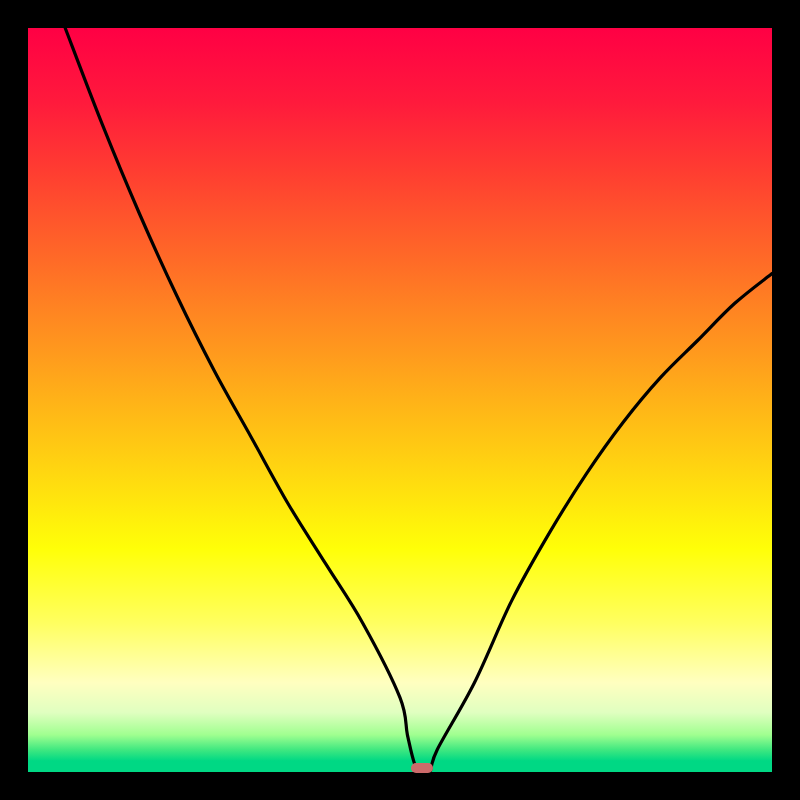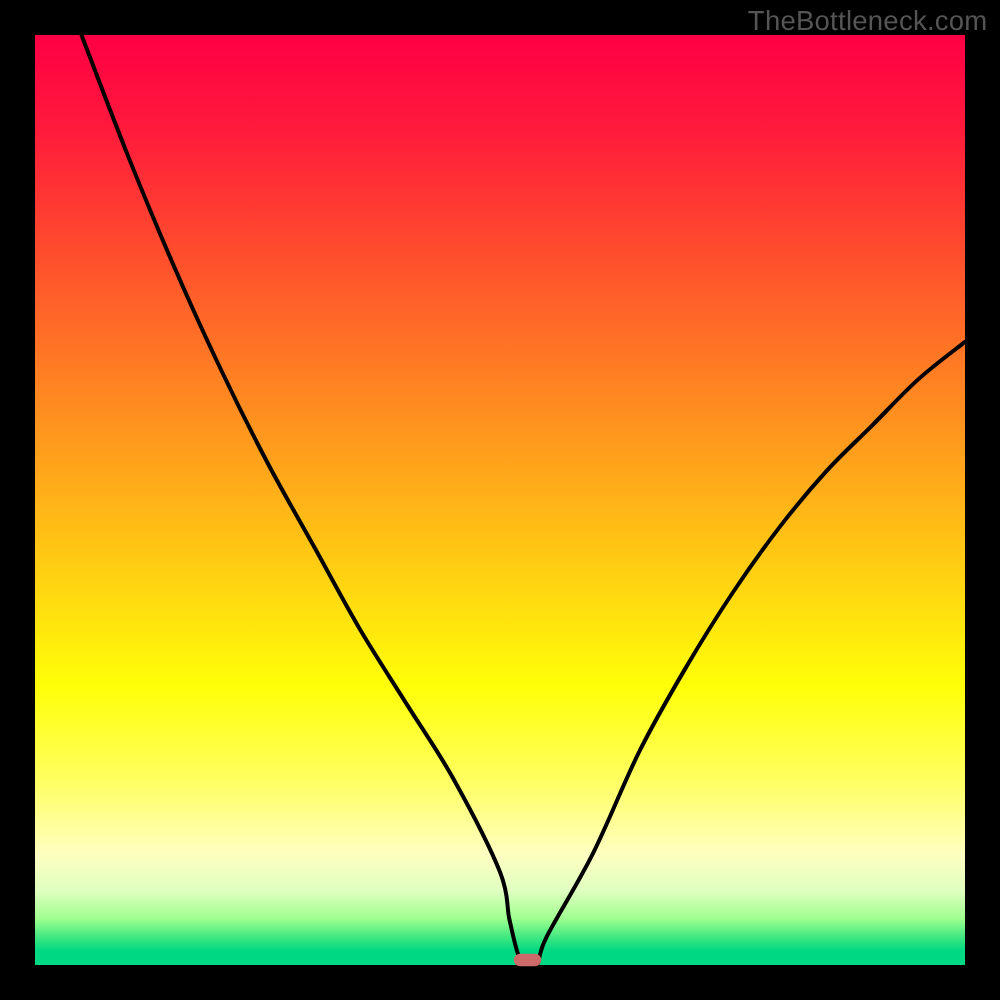--- a/index.html
+++ b/index.html
@@ -73,15 +73,14 @@
 
 <div class="chart-container">
 
   <div class="plot-area">
     <svg class="curve" viewBox="0 0 744 744" preserveAspectRatio="none">
       <path id="curve-path" fill="none" stroke="#000" stroke-width="3.2" stroke-linecap="round" stroke-linejoin="round" d="M 37.2 0.0 C 43.4 16.1, 62.0 65.7, 74.4 96.7 C 86.8 127.7, 99.2 157.5, 111.6 186.0 C 124.0 214.5, 136.4 241.8, 148.8 267.8 C 161.2 293.9, 173.6 318.7, 186.0 342.2 C 198.4 365.8, 210.8 386.9, 223.2 409.2 C 235.6 431.5, 248.0 455.1, 260.4 476.2 C 272.8 497.2, 285.2 515.8, 297.6 535.7 C 310.0 555.5, 322.4 572.9, 334.8 595.2 C 347.2 617.5, 364.6 651.0, 372.0 669.6 C 379.4 688.2, 377.0 695.6, 379.4 706.8 C 381.9 718.0, 384.4 730.4, 386.9 736.6 C 389.4 742.8, 391.8 742.8, 394.3 744.0 C 396.8 745.2, 399.3 747.7, 401.8 744.0 C 404.2 740.3, 401.8 736.6, 409.2 721.7 C 416.6 706.8, 434.0 679.5, 446.4 654.7 C 458.8 629.9, 471.2 597.7, 483.6 572.9 C 496.0 548.1, 508.4 527.0, 520.8 505.9 C 533.2 484.8, 545.6 465.0, 558.0 446.4 C 570.4 427.8, 582.8 410.4, 595.2 394.3 C 607.6 378.2, 620.0 363.3, 632.4 349.7 C 644.8 336.0, 657.2 324.9, 669.6 312.5 C 682.0 300.1, 694.4 286.4, 706.8 275.3 C 719.2 264.1, 737.8 250.5, 744.0 245.5"></path>
     </svg>
     <div class="marker" id="marker" style="left: 394.32px; top: 740.28px;"></div>
   </div>
 
-  <div class="watermark">TheBottleneck.com</div>
 
 </div>
 
 </body></html>

